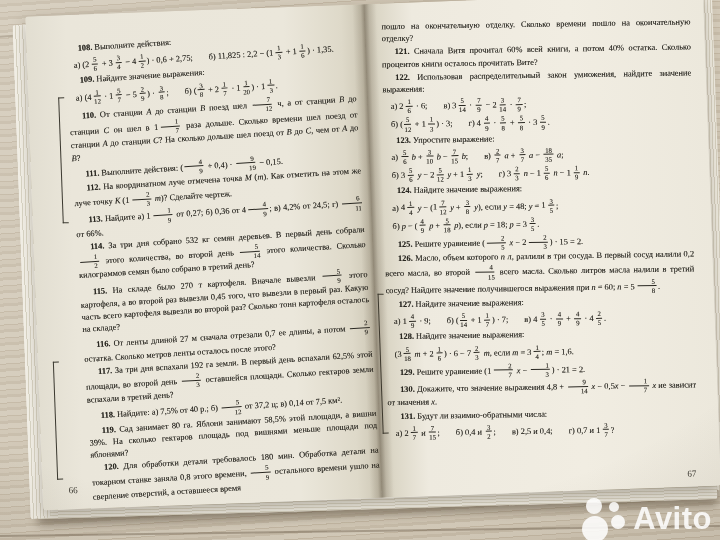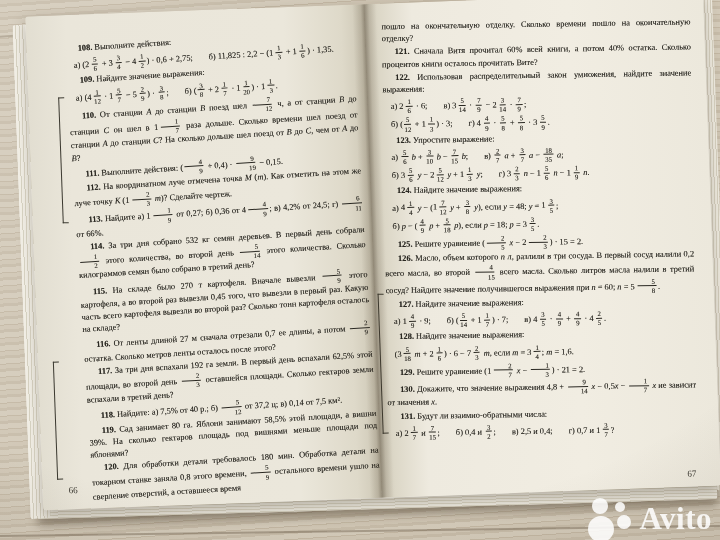--- a/index.html
+++ b/index.html
@@ -79,21 +79,21 @@
 
   
   .watermark { position:absolute; right:8px; bottom:-2px; display:flex;
     align-items:center; gap:7px; z-index:50; pointer-events:none; }
   .wm-logo { position:relative; width:44px; height:46px; }
   .wm-c { position:absolute; border-radius:50%; background:rgba(255,255,255,.86); }
   .wm-c1 { left:0;  top:20px; width:26px; height:26px; }
   .wm-c2 { left:4px; top:2px; width:16px; height:16px; }
   .wm-c3 { left:27px; top:6px; width:10px; height:10px; }
   .wm-c4 { left:29px; top:19px; width:14px; height:14px; }
-  .wm-text { font-family:Liberation Serif, serif; font-weight:bold;
+  .wm-text { font-family:Liberation Sans, sans-serif; font-weight:bold;
     font-size:31px; color:rgba(255,255,255,.86); letter-spacing:.5px; }
 
   .vignette { position:absolute; inset:0; pointer-events:none; z-index:40;
     background:radial-gradient(130% 110% at 45% 35%, rgba(0,0,0,0) 55%,
       rgba(70,55,38,.16) 85%, rgba(58,44,28,.30) 100%); }
 </style>
 </head>
 <body>
 
 <div class="wood">

